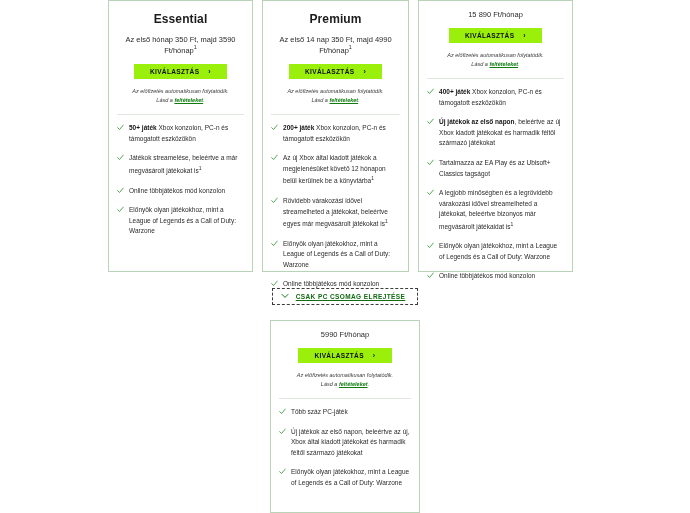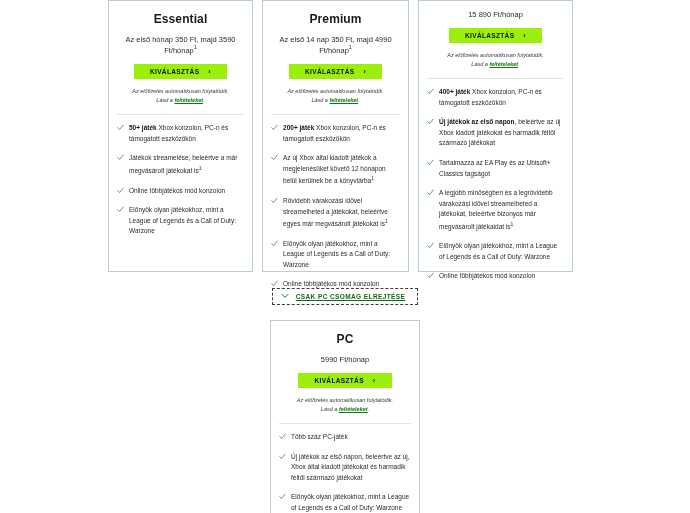--- a/index.html
+++ b/index.html
@@ -354,21 +354,20 @@
         <svg width="8" height="6" viewBox="0 0 8 6" aria-hidden="true">
           <path d="M1 1.4 L4 4.4 L7 1.4" fill="none" stroke="#107c10" stroke-width="1" stroke-linecap="round" stroke-linejoin="round"></path>
         </svg>
       </span>
       <span class="clabel">CSAK PC CSOMAG ELREJTÉSE</span>
     </div>
   </div>
 
   <div class="pc-row" id="pc-row">
       <div class="card card-pc">
-        <div class="plan-title">PC</div>
         <div class="plan-price">5990 Ft/hónap</div>
         <div class="cta-wrap">
           <button class="cta-button">
             <span>KIVÁLASZTÁS</span>
             <span class="chev">›</span>
           </button>
         </div>
         <div class="fineprint"><span>Az előfizetés automatikusan folytatódik.</span><br><span>Lásd a </span><span class="terms-link">feltételeket</span><span>.</span></div>
         <div class="divider"></div>
         <ul class="features">

